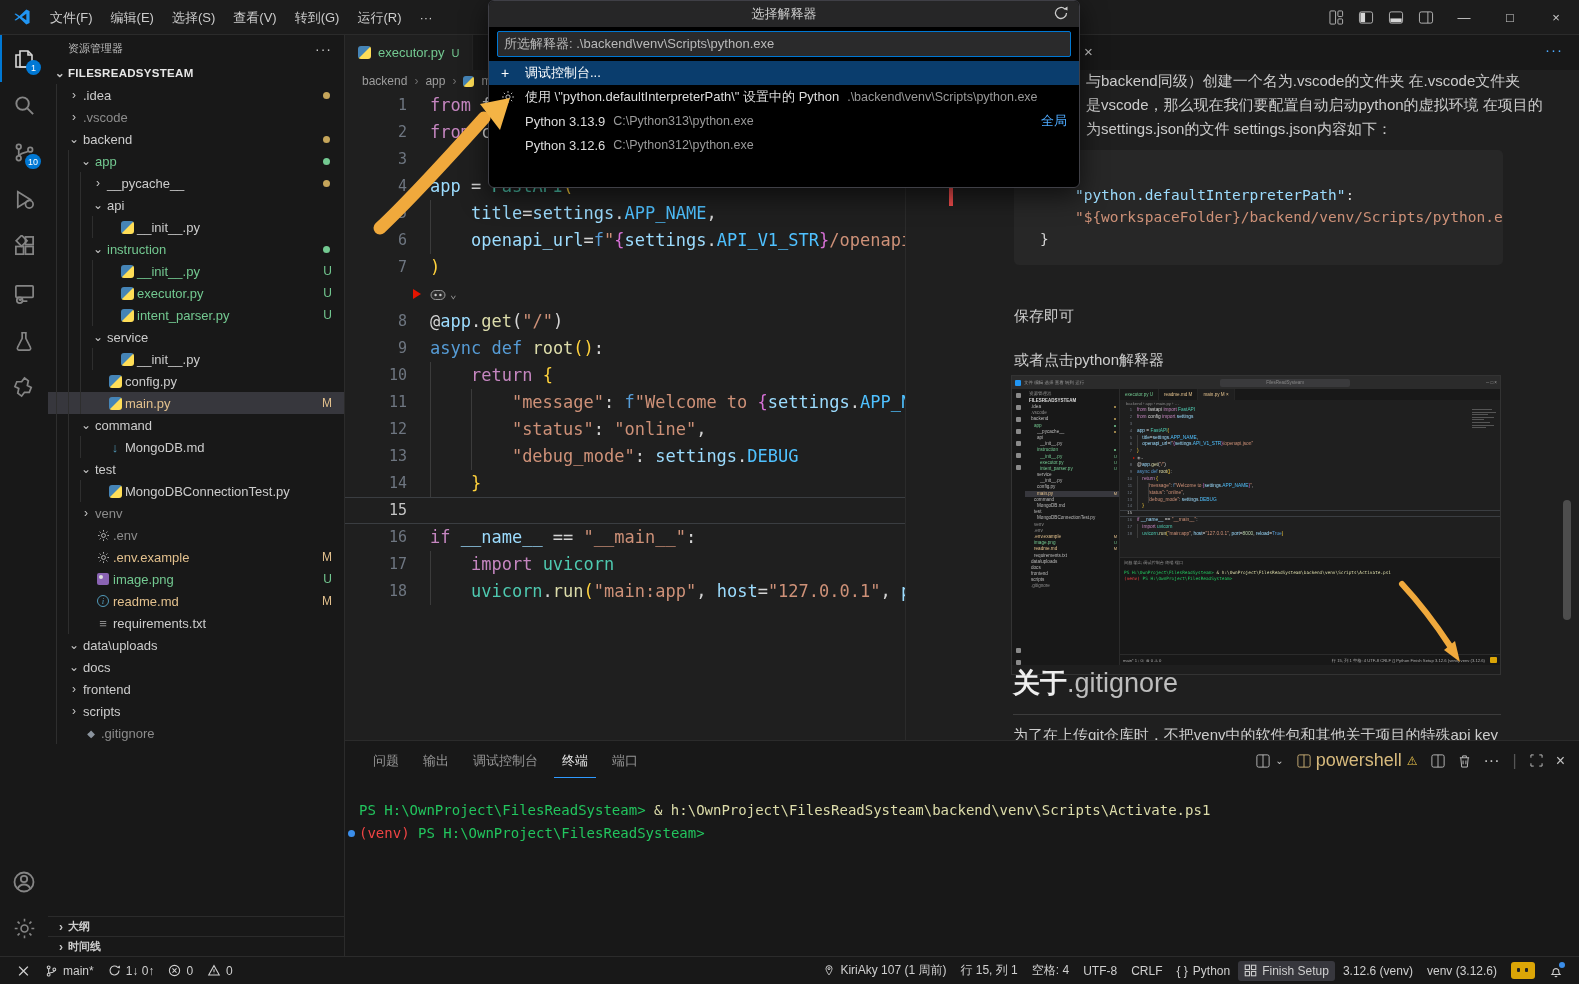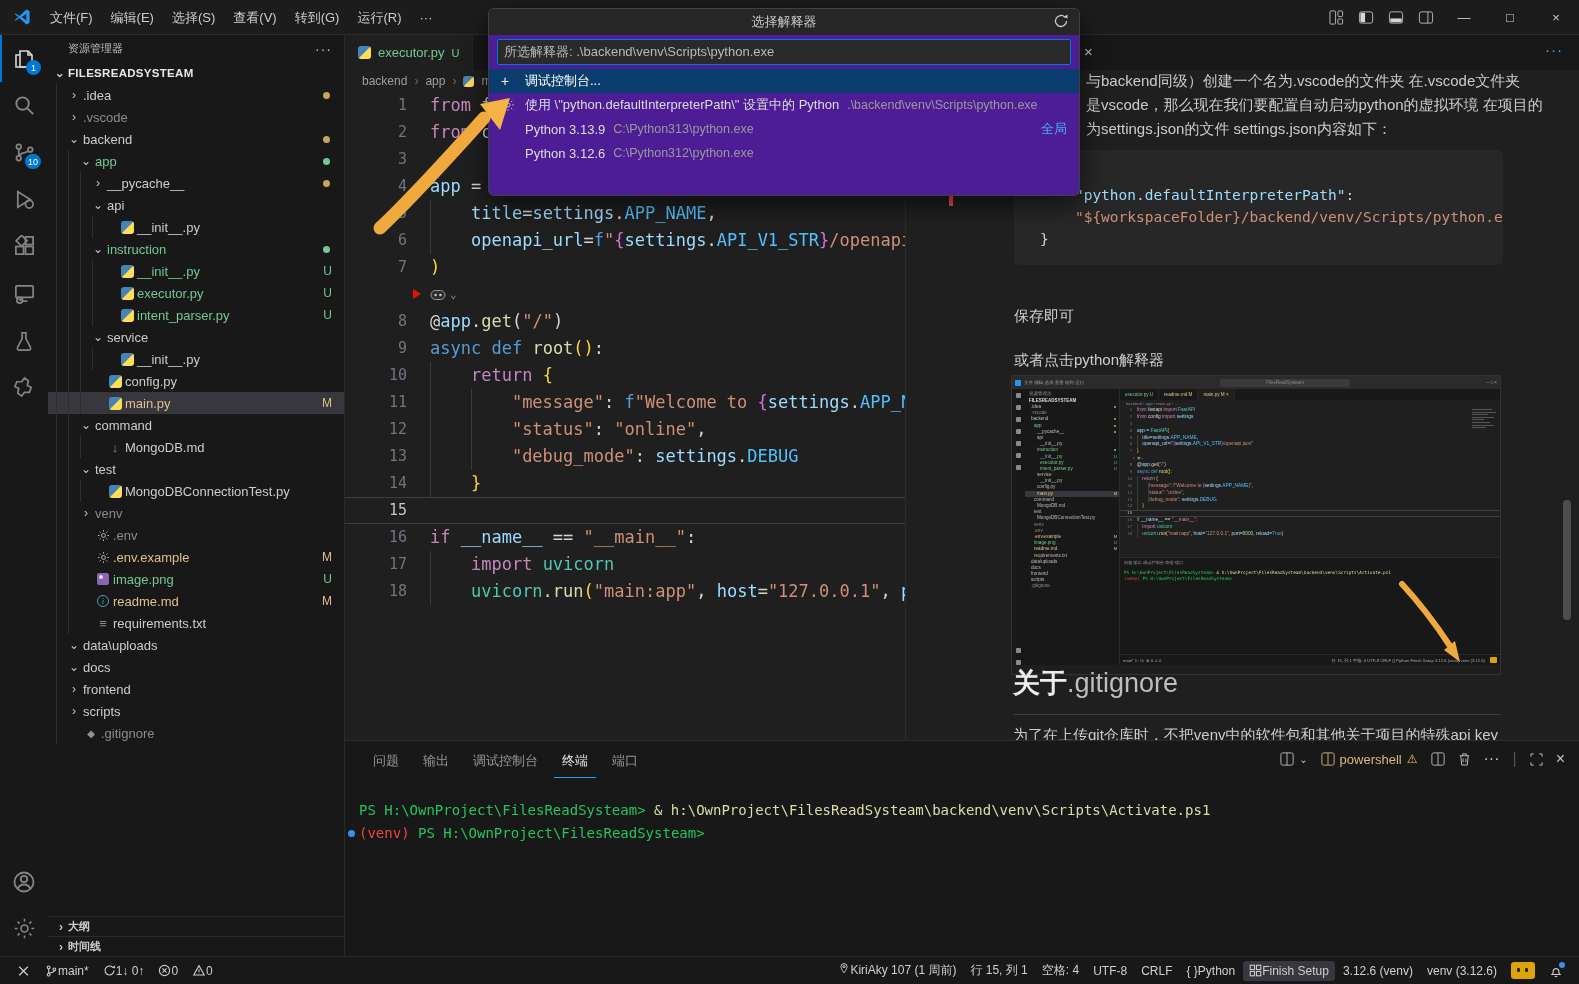--- a/index.html
+++ b/index.html
@@ -109,40 +109,40 @@
 #m-status{height:11px;background:#181818;border-top:1px solid #2b2b2b;display:flex;align-items:center;font-size:4.2px;color:#aaa;padding:0 3px;gap:3px}
 #m-copilot{width:7px;height:6px;background:#DBA507;border-radius:1px;margin-left:2px}
 
 
 #panel{position:absolute;left:345px;top:740px;width:1234px;height:216px;background:#181818;border-top:1px solid #2b2b2b}
 #p-tabs{display:flex;gap:8px;padding-left:20px}
 .p-tab{padding:11px 8px 7px;font-size:13px;color:#969696}
 .p-tab.active{color:#e7e7e7;border-bottom:1px solid #2f9aff}
 #p-controls{position:absolute;right:14px;top:9px;display:flex;align-items:center;gap:13px;color:#c5c5c5}
 .pc{display:flex;align-items:center;gap:5px}
-#p-shell{color:#D7BA7D;font-size:13px}
+#p-shell{color:#D7BA7D;font-size:18px}
 #p-warn{color:#f2c94c;font-size:12px}
 #p-sep{color:#555}
 #t-lines{margin-top:21px}
 .t-line{position:relative;font-family:"DejaVu Sans Mono","Liberation Mono",monospace;font-size:14px;height:23px;line-height:23px;padding-left:14px;white-space:pre}
 .t-dot{position:absolute;left:3px;top:8px;width:7px;height:7px;border-radius:50%;background:#3b8eea}
 
 
 #statusbar{position:absolute;left:0;top:956px;width:1579px;height:28px;background:#181818;border-top:1px solid #2b2b2b;display:flex;align-items:center;font-size:12px;color:#cfcfcf;padding:0 10px}
 #sb-left,#sb-right{display:flex;align-items:center;gap:2px}
 #sb-right{margin-left:auto}
-.sb-item{display:flex;align-items:flex-start;padding:3px 6px;border-radius:3px;white-space:nowrap}
+.sb-item{display:flex;align-items:center;gap:5px;padding:3px 6px;border-radius:3px;white-space:nowrap}
 .sb-item.boxed{background:#37373d}
 #sb-copilot{width:24px;height:17px;background:#DBA507;border-radius:3px;position:relative}
 #sb-copilot:after{content:"";position:absolute;left:6px;top:6px;width:3px;height:4px;background:#222;box-shadow:8px 0 0 #222;border-radius:1px}
 .bell-wrap{position:relative}
 .bell-dot{position:absolute;right:-2px;top:-2px;width:6px;height:6px;border-radius:50%;background:#3b8eea}
 
 
-#quickpick{position:absolute;left:488px;top:8px;width:592px;height:188px;background:#4c1d95;border:1px solid #3f3f46;border-radius:6px;box-shadow:0 8px 26px rgba(0,0,0,.6);z-index:50;overflow:hidden}
+#quickpick{position:absolute;left:488px;top:0;width:592px;height:188px;background:#000000;border:1px solid #3f3f46;border-radius:6px;box-shadow:0 8px 26px rgba(0,0,0,.6);z-index:50;overflow:hidden}
 #qp-title{height:26px;background:#262627;display:flex;align-items:center;justify-content:center;font-size:13px;color:#ccc;position:relative}
 #qp-refresh{position:absolute;right:10px;top:4px;color:#ccc}
 #qp-inputwrap{margin:4px 8px;height:26px;background:#2a2a2b;border:1px solid #0078d4;border-radius:2px;display:flex;align-items:center}
 #qp-input{flex:1;background:transparent;border:none;outline:none;color:#b9b9b9;font-size:13px;font-family:"Liberation Sans",sans-serif;padding:0 6px}
 .qp-row{height:24px;display:flex;align-items:center;padding:0 12px;font-size:13px;color:#ddd}
 .qp-row.sel{background:#0A3D6D;color:#fff}
 .qp-ic{width:24px;color:#c5c5c5;font-size:14px;display:flex;align-items:center}
 .qp-row.sel .qp-ic{color:#fff}
 .qp-desc{margin-left:8px;font-size:12.5px;color:#9a9a9a}
 .qp-badge{margin-left:auto;color:#4DAAFF;font-size:13px}

